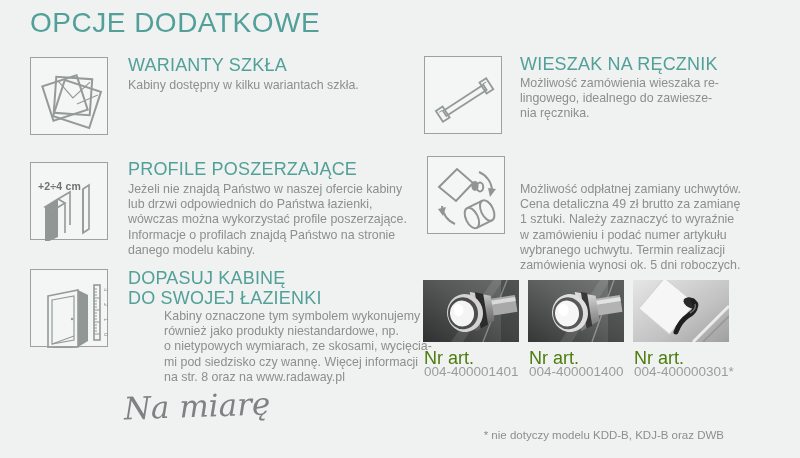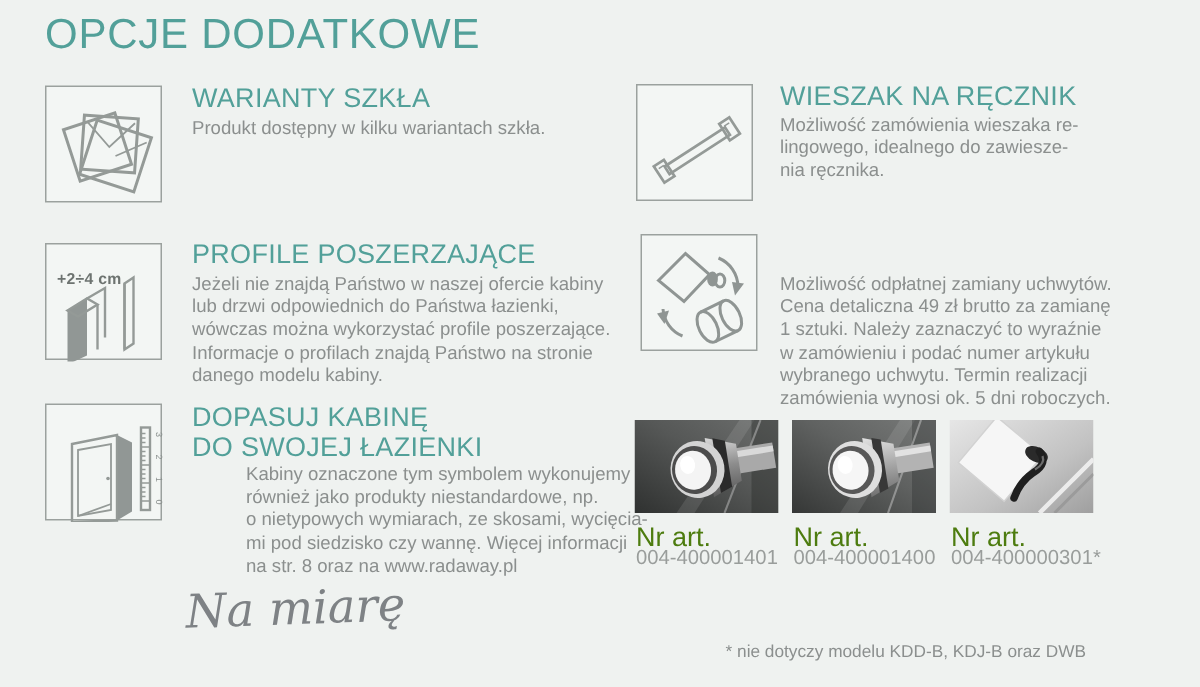--- a/index.html
+++ b/index.html
@@ -60,21 +60,21 @@
           <path d="M26 24 L42 40 L58 23" stroke-width="1.2"></path>
         </g>
         <g transform="rotate(18 46 46)">
           <rect x="27" y="27" width="38" height="38"></rect>
           <path d="M63 31 L46 46" stroke-width="1.2"></path>
         </g>
       </g>
     </svg>
   </div>
   <div class="sec-title" style="left:128px;top:55px;text-align:right;">WARIANTY SZKŁA</div>
-  <div class="sec-body" style="left:128px;top:78px;width:330px;">Produkt dostępny w kilku wariantach szkła.</div>
+  <div class="sec-body" style="left:128px;top:78px;width:330px;">Kabiny dostępny w kilku wariantach szkła.</div>
 
   <div class="icon-box" style="left:30px;top:162px;">
     <span class="icon-label">+2÷4 cm</span>
     <svg width="78" height="78" viewBox="0 0 78 78">
       <g stroke="#949a97" stroke-width="1.6" fill="none">
         <polygon points="14,44 27,36 27,74 14,80" fill="#919795" stroke="none"></polygon>
         <polygon points="14,44 27,36 34,40 21,48"></polygon>
         <polyline points="27,36 39,29 39,62"></polyline>
         <line x1="34" y1="40" x2="34" y2="70"></line>
         <polygon points="52,26 58,22 58,66 52,70"></polygon>

